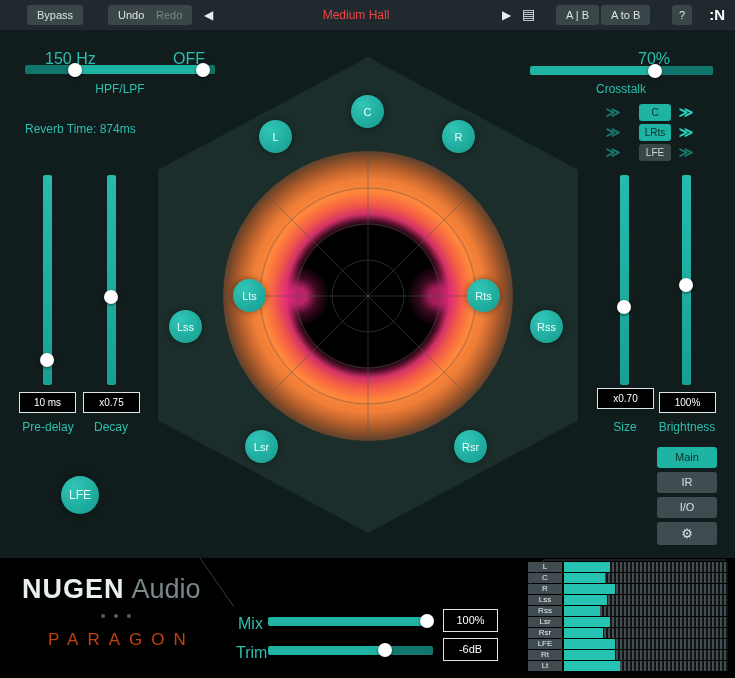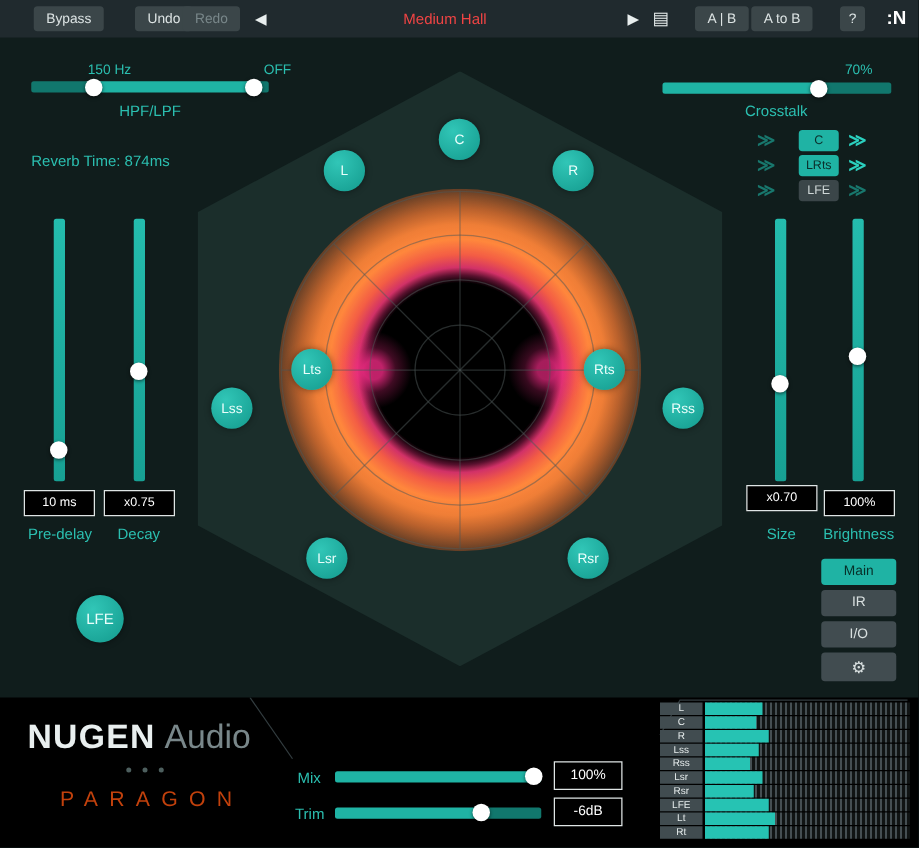--- a/index.html
+++ b/index.html
@@ -42,42 +42,42 @@
     color: #eafefb; display: flex; align-items: center; justify-content: center;
     font-size: 11px; box-shadow: 0 0 6px rgba(0,0,0,0.45); }
   .node.lfe { width: 38px; height: 38px; font-size: 12px; }
 
   .vtrack { position: absolute; width: 9px; height: 210px; top: 145px; background: linear-gradient(#24bcad, #17a093); border-radius: 2px; cursor: pointer; }
   .htrack { position: absolute; height: 9px; border-radius: 2px; cursor: pointer; }
   .handle { position: absolute; width: 14px; height: 14px; background: #ffffff; border-radius: 50%; box-shadow: 0 1px 3px rgba(0,0,0,0.6); cursor: pointer; }
 
   .vbox { position: absolute; width: 57px; height: 21px; background: #000; border: 1px solid #dfe5e5; color: #fff; font-size: 10px; text-align: center; line-height: 19px; cursor: text; }
   .plabel { position: absolute; color: #2bbfb0; font-size: 12px; text-align: center; }
-  .tlabel { position: absolute; color: #2bbfb0; font-size: 11px; text-align: right; }
+  .tlabel { position: absolute; color: #2bbfb0; font-size: 16px; text-align: left; }
 
   .rbtn { position: absolute; width: 32px; height: 17px; border-radius: 3px; font-size: 10px; text-align: center; line-height: 17px; cursor: pointer; border: none; font-family: inherit; }
   .rbtn.on { background: #1fb3a4; color: #0b2f2b; }
   .rbtn.off { background: #3b4649; color: #cfd7d7; }
   .chev { position: absolute; font-size: 14px; font-weight: bold; width: 24px; text-align: center; line-height: 17px; cursor: pointer; }
   .chev.on { color: #2bd0bf; }
   .chev.off { color: #18776d; }
 
   .view-btn { position: absolute; left: 657px; width: 60px; height: 21px; border-radius: 3px; font-size: 11px; text-align: center; line-height: 21px; background: #414c50; color: #d9e0e0; cursor: pointer; border: none; font-family: inherit; }
   .view-btn.active { background: #1fb3a4; color: #073029; }
 
   
   .footer { position: absolute; left: 0; top: 558px; width: 735px; height: 120px; background: #000; }
   .fout { position: absolute; left: 0; top: 0; }
   .brand { position: absolute; left: 22px; top: 16px; font-size: 27px; }
   .brand .b1 { color: #e9efef; font-weight: bold; letter-spacing: 1px; }
   .brand .b2 { color: #79878a; margin-left: 7px; font-weight: normal; }
   .dots { position: absolute; left: 101px; top: 56px; display: flex; gap: 9px; }
   .dots i { width: 4px; height: 4px; border-radius: 50%; background: #4d5f5e; }
   .product { position: absolute; left: 48px; top: 72px; color: #c2410c; font-size: 17px; letter-spacing: 9px; }
-  .flabel { position: absolute; color: #2bbfb0; font-size: 12px; }
+  .flabel { position: absolute; color: #2bbfb0; font-size: 16px; }
   .fbox { position: absolute; width: 55px; height: 23px; background: #000; border: 1px solid #dfe5e5; color: #fff; font-size: 11px; text-align: center; line-height: 21px; cursor: text; }
 
   .meters { position: absolute; left: 528px; top: 4px; width: 200px; }
   .mrow { display: flex; align-items: center; height: 10px; margin-bottom: 1px; }
   .mchip { width: 34px; height: 10px; background: #414c50; color: #e6ecec; font-size: 8px; line-height: 10px; text-align: center; margin-right: 2px; flex: none; }
   .mbar { flex: 1; height: 10px; position: relative; background: repeating-linear-gradient(90deg, #454f53 0 2px, #101414 2px 4px); }
   .mfill { position: absolute; left: 0; top: 0; bottom: 0; background: #26c3b3; }
 </style>
 </head>
 <body>
@@ -249,27 +249,27 @@
             <div class="mfill" style="width: 24%;"></div>
           </div>
       </div>
       <div class="mrow">
         <span class="mchip">LFE</span>
         <div class="mbar">
             <div class="mfill" style="width: 31%;"></div>
           </div>
       </div>
       <div class="mrow">
+        <span class="mchip">Rt</span>
+        <div class="mbar">
+            <div class="mfill" style="width: 31%;"></div>
+          </div>
+      </div>
+      <div class="mrow">
         <span class="mchip">Lt</span>
         <div class="mbar">
             <div class="mfill" style="width: 34%;"></div>
-          </div>
-      </div>
-      <div class="mrow">
-        <span class="mchip">Rt</span>
-        <div class="mbar">
-            <div class="mfill" style="width: 31%;"></div>
           </div>
       </div>
     </div>
   </div>
 
 </div>
 
 </body></html>

